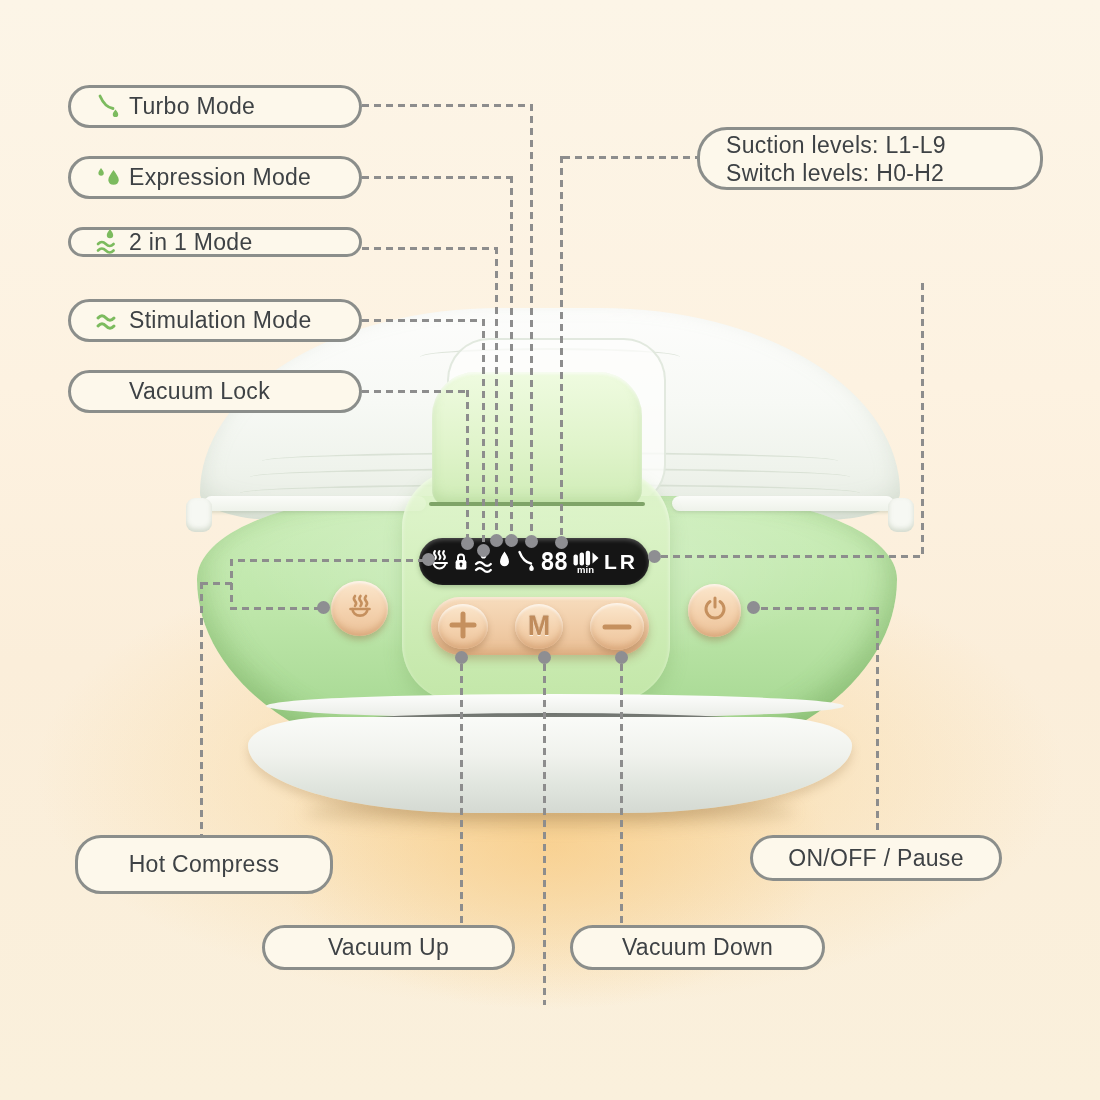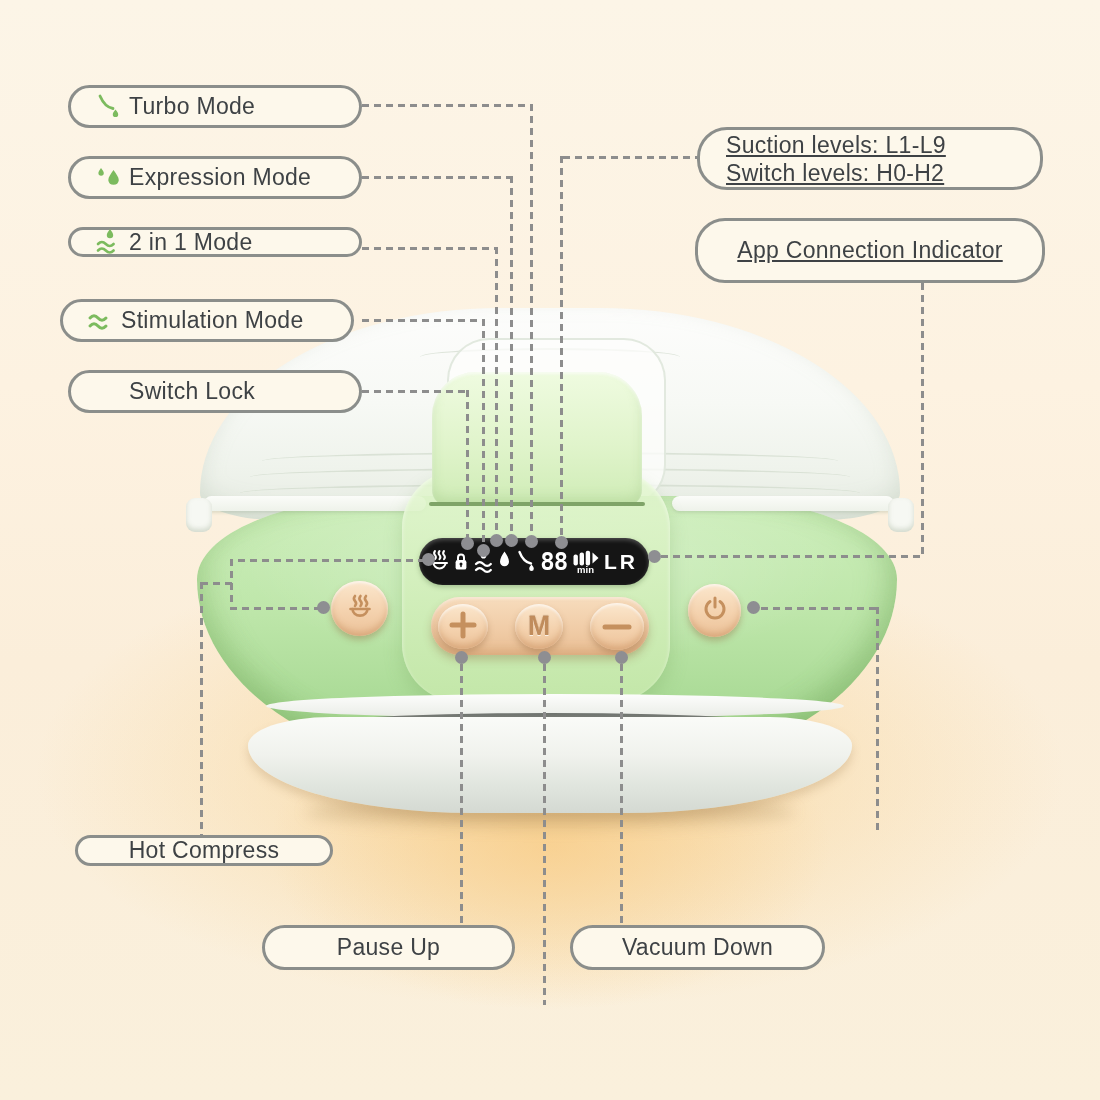--- a/index.html
+++ b/index.html
@@ -72,21 +72,21 @@
   
   .hline{height:2.5px;background-image:repeating-linear-gradient(to right,#8d8d8d 0 7px,transparent 7px 12px);}
   .vline{width:2.5px;background-image:repeating-linear-gradient(to bottom,#8d8d8d 0 7px,transparent 7px 12px);}
   .dot{width:13px;height:13px;border-radius:50%;background:#8e8e92;}
   
   .callout{box-sizing:border-box;border:3px solid #8b8e8b;background:#fdf8eb;border-radius:26px;
     display:flex;align-items:center;font-size:23px;color:#3e4245;letter-spacing:.3px;}
   .callout .iconslot{width:40px;flex:none;display:flex;justify-content:center;align-items:center;}
   .callout.leftpill{padding-left:18px;}
   .callout.centered{justify-content:center;}
-  .callout.box{border-radius:30px;text-decoration:underline;}
+  .callout.box{border-radius:30px;}
 </style>
 </head>
 <body>
 
 <div id="canvas">
 
   <div class="abs glow1"></div>
   <div class="abs glow2"></div>
 
   <div class="abs dome"></div>
@@ -256,53 +256,53 @@
     <span class="iconslot">
       <svg width="28" height="28" viewBox="0 0 28 28">
         <path d="M15 1 C13.3 3.4 11.8 5.2 11.8 7.1 A3.2 3.2 0 0 0 18.2 7.1 C18.2 5.2 16.7 3.4 15 1 Z" fill="#7cbb5e"></path>
         <path d="M3 16 q3.8 -4 7.8 0 t7.8 0" fill="none" stroke="#7cbb5e" stroke-width="2.6" stroke-linecap="round"></path>
         <path d="M3 22.5 q3.8 -4 7.8 0 t7.8 0" fill="none" stroke="#7cbb5e" stroke-width="2.6" stroke-linecap="round"></path>
       </svg>
       </span>
     <span>2 in 1 Mode</span>
   </div>
 
-  <div class="abs callout leftpill" style="left:60px;top:299px;width:294px;height:43px;">
+  <div class="abs callout leftpill" style="left:68px;top:299px;width:294px;height:43px;">
     <span class="iconslot">
       <svg width="28" height="20" viewBox="0 0 28 20">
         <path d="M3 7 q4 -4.5 8 0 t8 0" fill="none" stroke="#7cbb5e" stroke-width="3" stroke-linecap="round"></path>
         <path d="M3 15 q4 -4.5 8 0 t8 0" fill="none" stroke="#7cbb5e" stroke-width="3" stroke-linecap="round"></path>
       </svg>
       </span>
     <span>Stimulation Mode</span>
   </div>
 
   <div class="abs callout leftpill" style="left:68px;top:370px;width:294px;height:43px;">
     <span class="iconslot"></span>
-    <span>Switch Lock</span>
+    <span>Vacuum Lock</span>
   </div>
 
   <div class="abs callout box" style="left:697px;top:127px;width:346px;height:63px;padding-left:26px;">
     <span style="line-height:28px;">
       <span style="display:block;">Suction levels: L1-L9</span>
       <span style="display:block;">Switch levels: H0-H2</span>
     </span>
   </div>
 
-  <div class="abs callout box centered" style="left:695px;top:218px;width:350px;height:65px;">
-    <span>App Connection Indicator</span>
-  </div>
-
-  <div class="abs callout centered" style="left:75px;top:835px;width:258px;height:31px;">
+
+  <div class="abs callout centered" style="left:75px;top:835px;width:258px;height:59px;">
     <span>Hot Compress</span>
   </div>
 
+  <div class="abs callout centered" style="left:750px;top:835px;width:252px;height:46px;">
+    <span>ON/OFF / Pause</span>
+  </div>
 
   <div class="abs callout centered" style="left:262px;top:925px;width:253px;height:45px;">
-    <span>Pause Up</span>
+    <span>Vacuum Up</span>
   </div>
 
   <div class="abs callout centered" style="left:570px;top:925px;width:255px;height:45px;">
     <span>Vacuum Down</span>
   </div>
 
 
 </div>
 
 </body></html>

